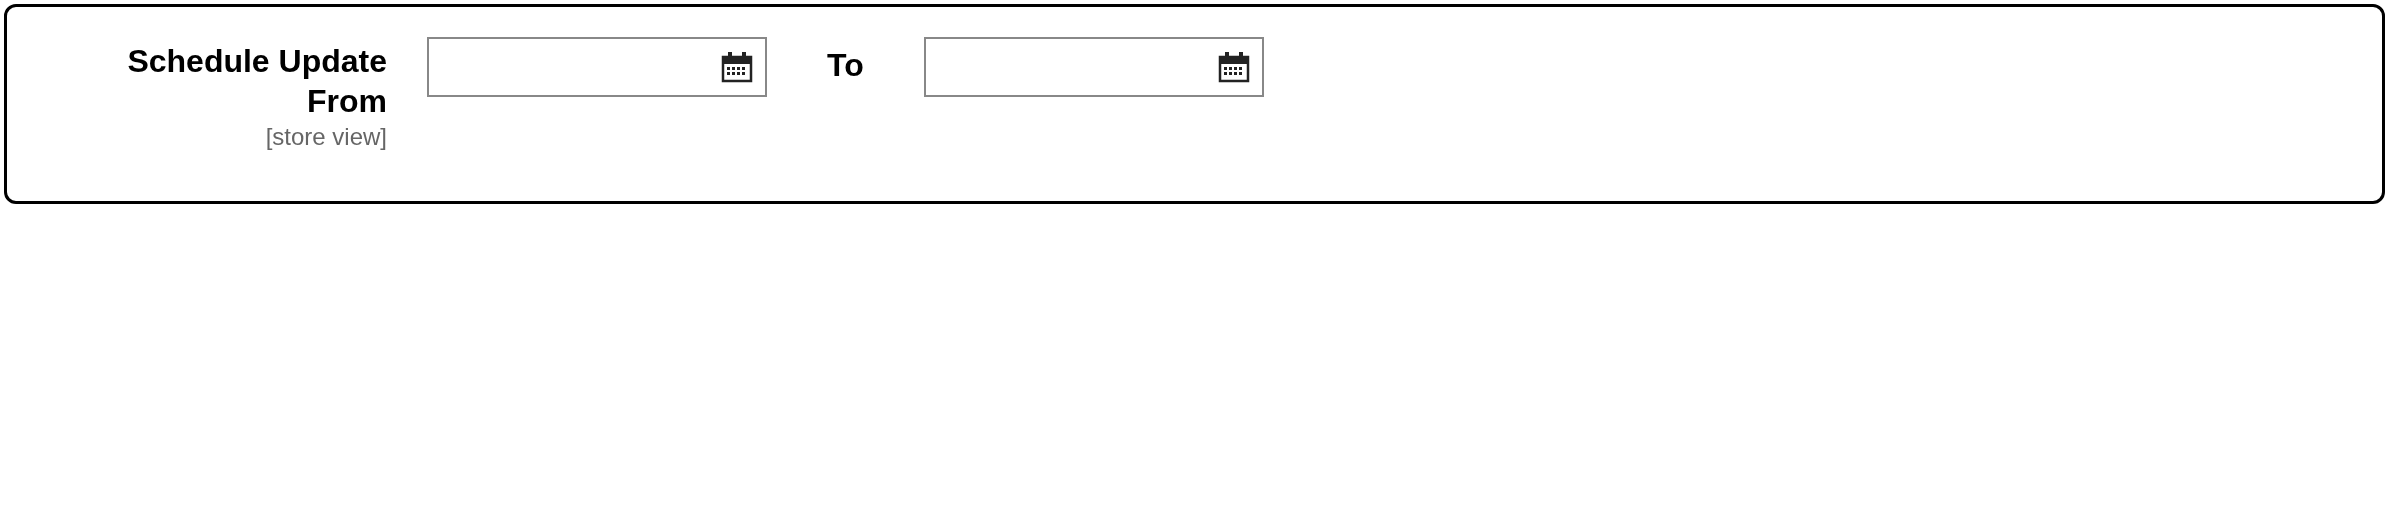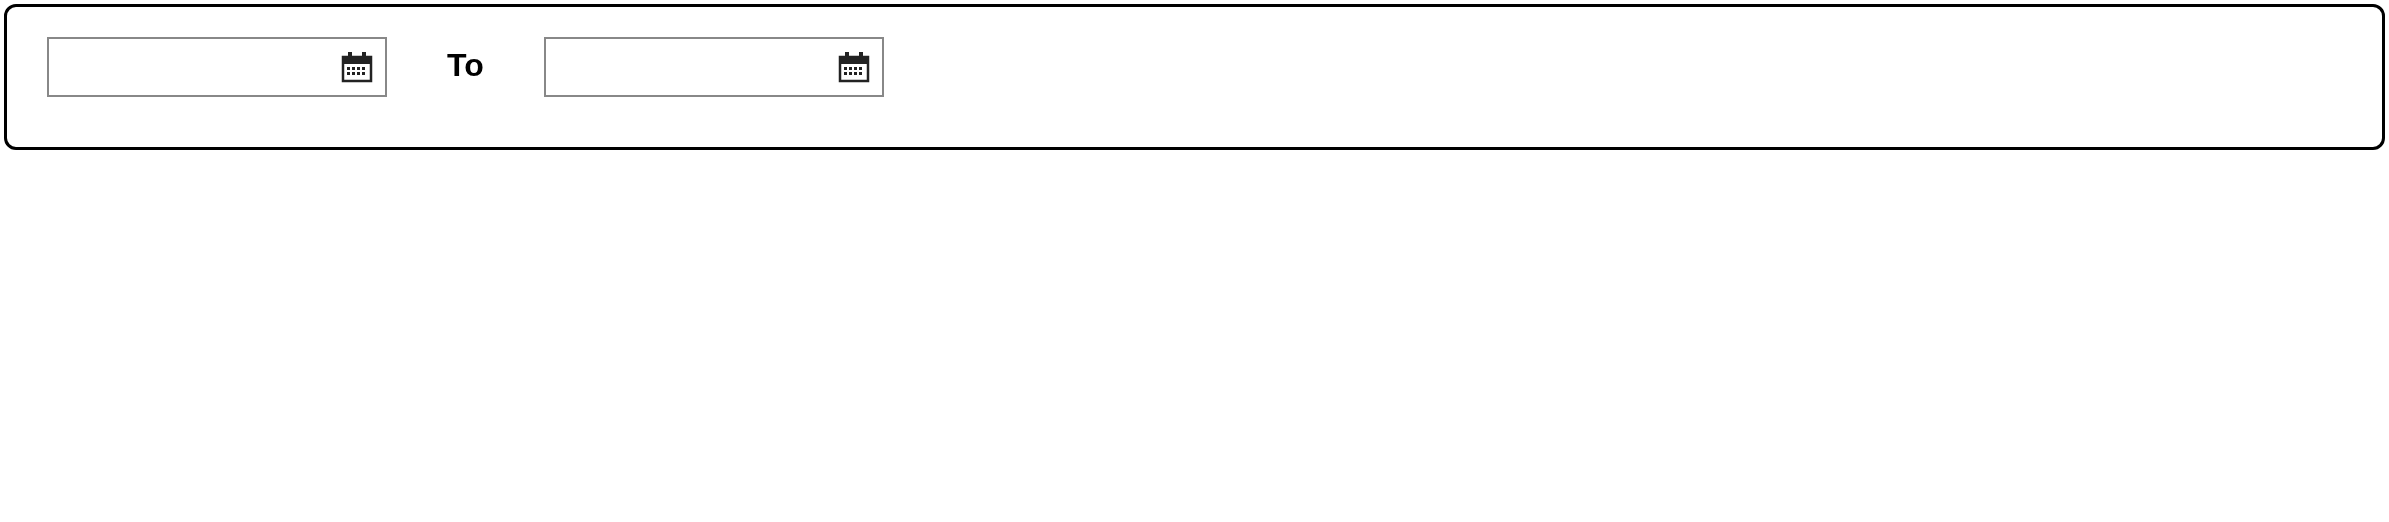--- a/index.html
+++ b/index.html
@@ -99,20 +99,24 @@
       color: #000000;
       padding: 10px 20px 0 20px;
     }
   </style>
 </head>
 <body>
 
 <div class="panel">
 
   <div class="form-row">
+    <div class="label-block">
+      <div class="field-label">Schedule Update From</div>
+      <div class="field-scope">[store view]</div>
+    </div>
 
     <div class="date-input-wrap">
       <input type="text" class="date-input" value="" style="">
       <button class="cal-btn">
         <svg width="34" height="34" viewBox="0 0 34 34">
           <rect x="3" y="7" width="28" height="24" fill="none" stroke="#222" stroke-width="2.5"></rect>
           <rect x="3" y="7" width="28" height="7" fill="#222"></rect>
           <rect x="8" y="2" width="4" height="7" fill="#222"></rect>
           <rect x="22" y="2" width="4" height="7" fill="#222"></rect>
           <rect x="7" y="17" width="3" height="3" fill="#222"></rect>

